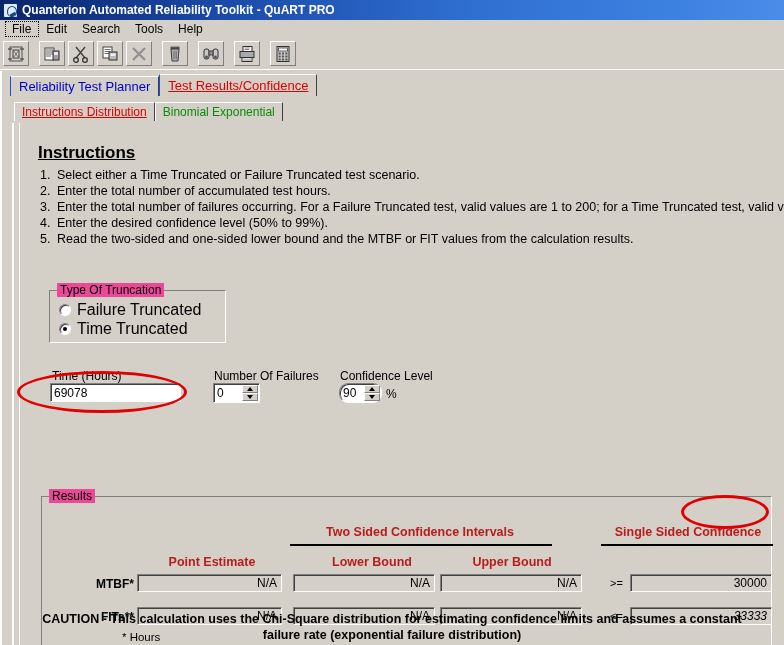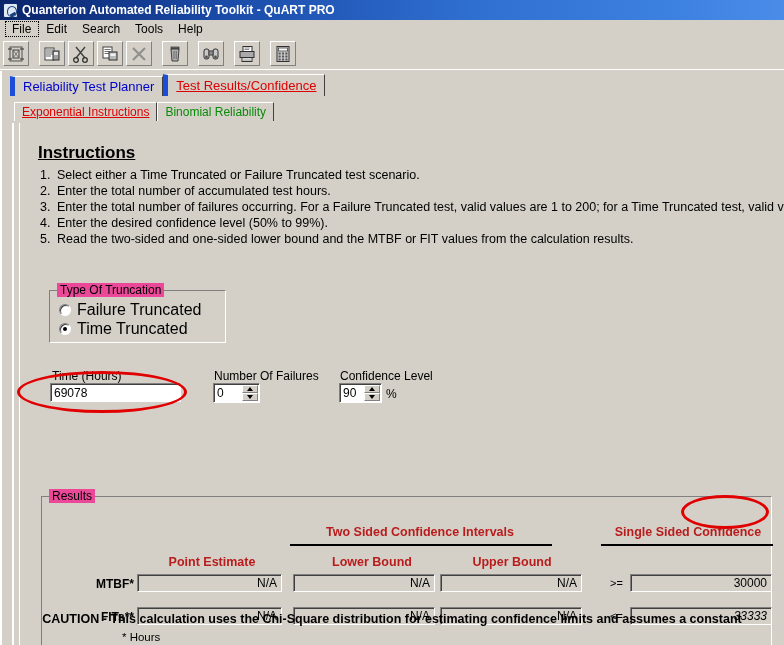--- a/index.html
+++ b/index.html
@@ -82,21 +82,21 @@
     border-left: 2px solid #ffffff;
   }
   .tabstrip1 {
     position: absolute; left: 8px; top: 4px; height: 21px;
     display: flex; align-items: flex-end;
   }
   .tab1 {
     height: 20px; padding: 0 8px; font-size: 13px;
     display: flex; align-items: center;
     background: #d4d0c8;
-    border-top: 1px solid #ffffff; border-left: 5px solid #1d4ed8;
+    border-top: 1px solid #ffffff; border-left: 1px solid #1d4ed8;
     border-right: 1px solid #404040;
     white-space: nowrap;
   }
   .tab1.planner { color: #0000cc; }
   .tab1.active { color: #dd0000; text-decoration: underline; height: 22px; }
 
   .tabstrip2 {
     position: absolute; left: 12px; top: 30px; height: 20px;
     display: flex; align-items: flex-end;
   }
@@ -361,22 +361,22 @@
   </div>
 
   <div class="client">
 
     <div class="tabstrip1">
       <div class="tab1 planner">Reliability Test Planner</div>
       <div class="tab1 active">Test Results/Confidence</div>
     </div>
 
     <div class="tabstrip2">
-      <div class="tab2 exp">Exponential Instructions</div>
-      <div class="tab2 bin">Binomial Reliability</div>
+      <div class="tab2 exp">Instructions Distribution</div>
+      <div class="tab2 bin">Binomial Exponential</div>
     </div>
 
     <div class="page">
       <div class="page-inner"></div>
     </div>
 
     <div class="instructions-title">Instructions</div>
     <div class="instr-list">
       <div class="instr-line">
         <span class="instr-num">1.</span><span>Select either a Time Truncated or Failure Truncated test scenario.</span>
@@ -417,21 +417,21 @@
         <span class="spin-b">
             <span class="arrow-up"></span>
           </span>
         <span class="spin-b">
             <span class="arrow-dn"></span>
           </span>
       </span>
     </div>
 
     <div class="fieldlabel" style="left:338px; top:298px;">Confidence Level</div>
-    <div class="spinbox" style="left:337px; top:312px; width:43px; height:20px;">
+    <div class="spinbox" style="left:337px; top:312px; width:43px; height:20px;border-radius:9px;">
       <span class="sv">90</span>
       <span class="spin-btns">
         <span class="spin-b">
             <span class="arrow-up"></span>
           </span>
         <span class="spin-b">
             <span class="arrow-dn"></span>
           </span>
       </span>
     </div>
@@ -464,17 +464,18 @@
       <div class="cmp" style="left:568px; top:113px;">&lt;=</div>
       <div class="resultfield" style="left:588px; top:110px; width:142px;font-style:italic;">33333</div>
 
       <div class="footnote" style="left:80px; top:134px;">* Hours</div>
       <div class="footnote" style="left:80px; top:147px;">** FITs = Failures per Billion Hours</div>
     </div>
 
   </div>
 
   <div class="caution" style="top:612px;">CAUTION - This calculation uses the Chi-Square distribution for estimating confidence limits and assumes a constant</div>
+  <div class="caution" style="top:628px;">failure rate (exponential failure distribution)</div>
 
   <div class="redell" style="left:17px; top:371px; width:170px; height:42px;"></div>
   <div class="redell" style="left:681px; top:495px; width:88px; height:34px;"></div>
 
 </div>
 
 </body></html>

